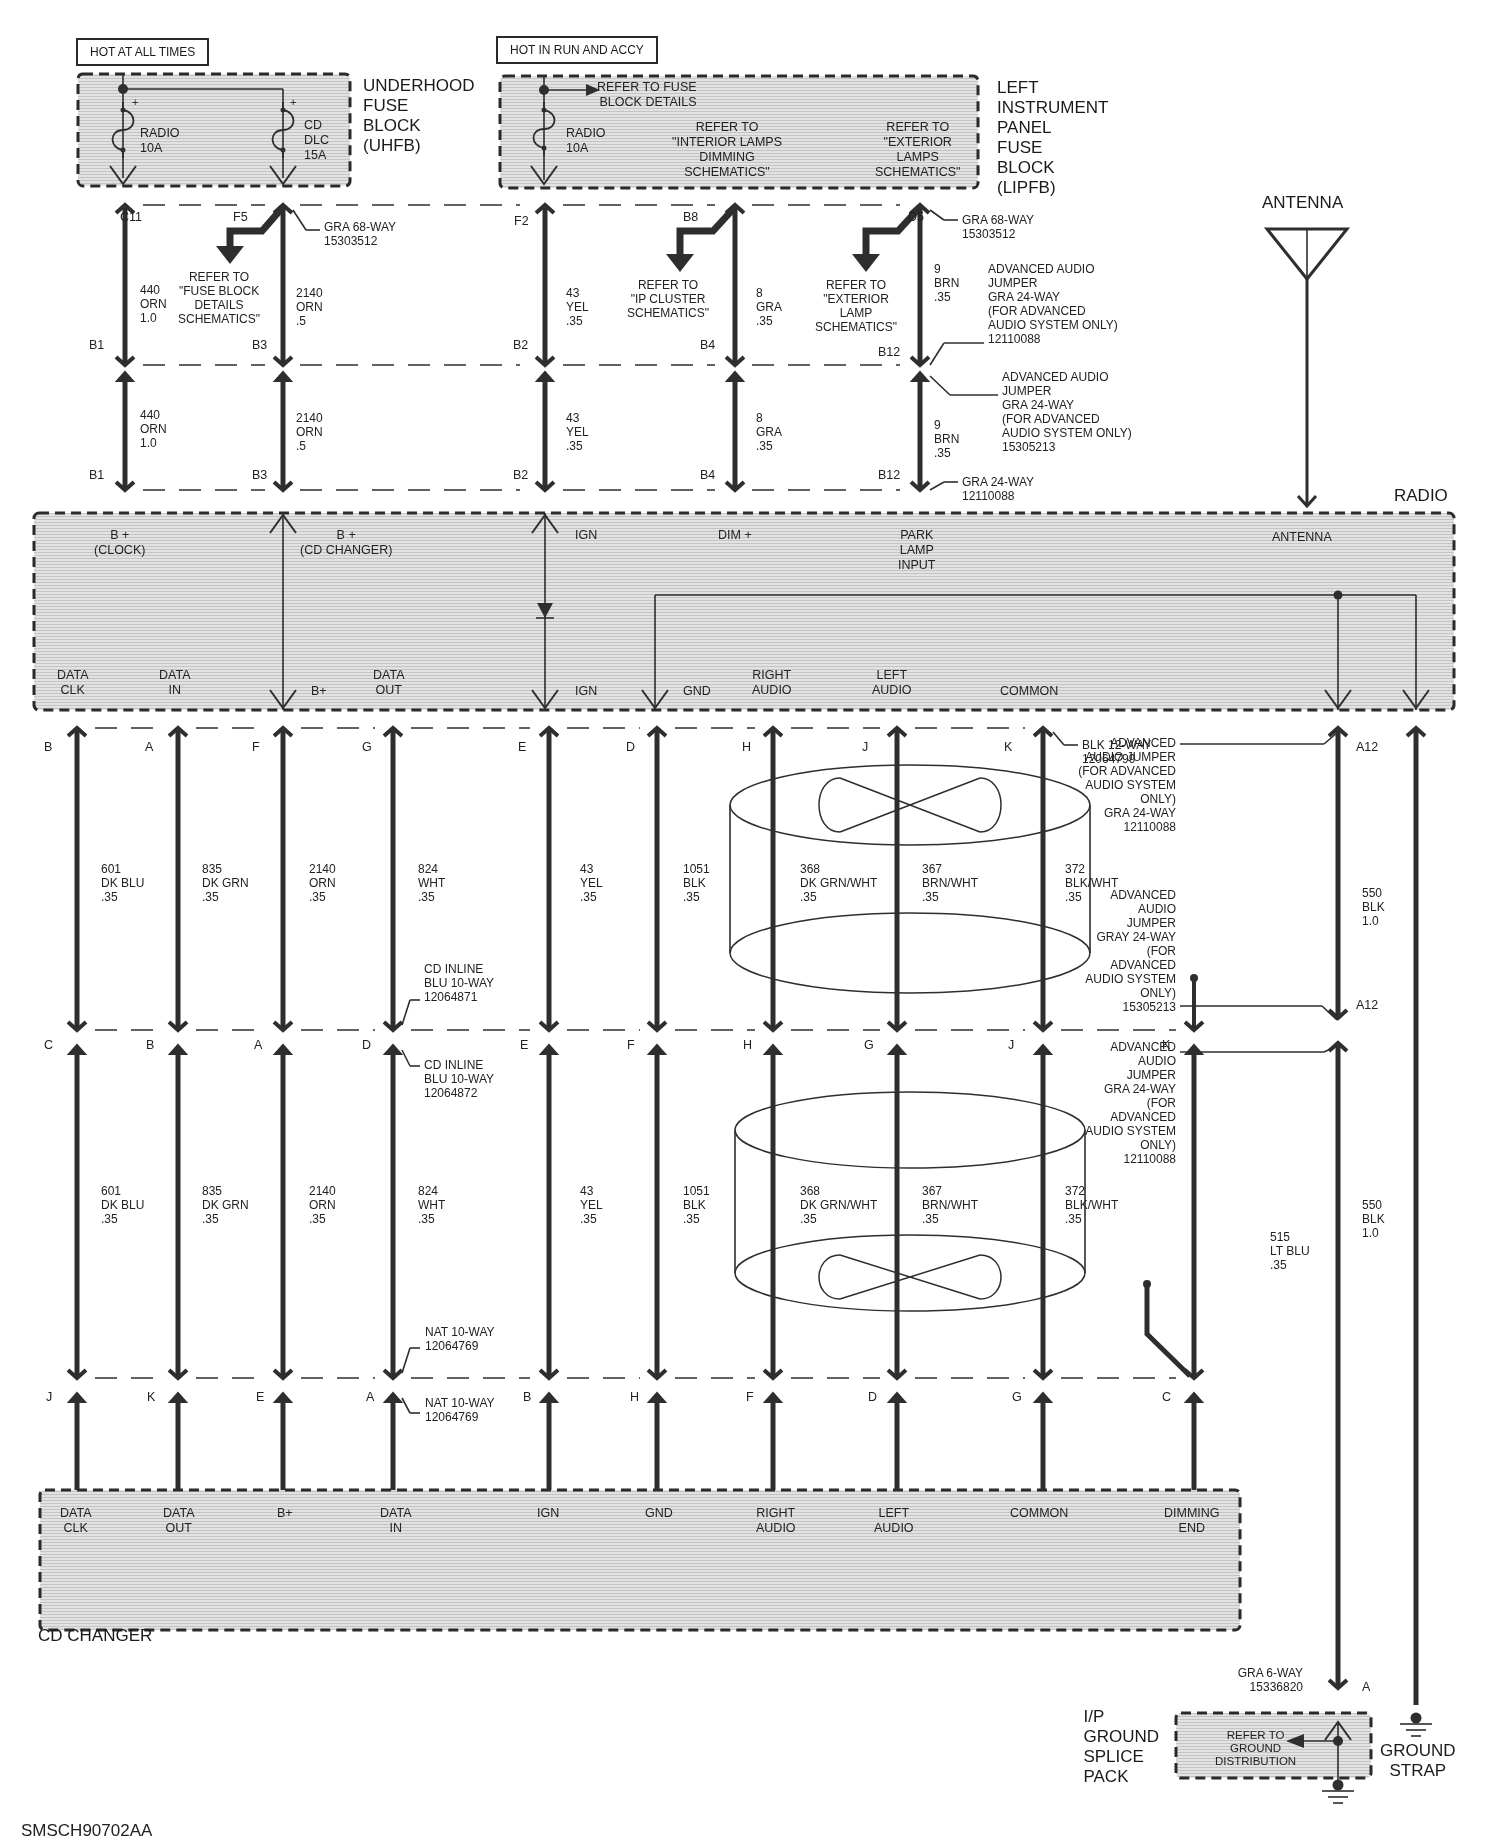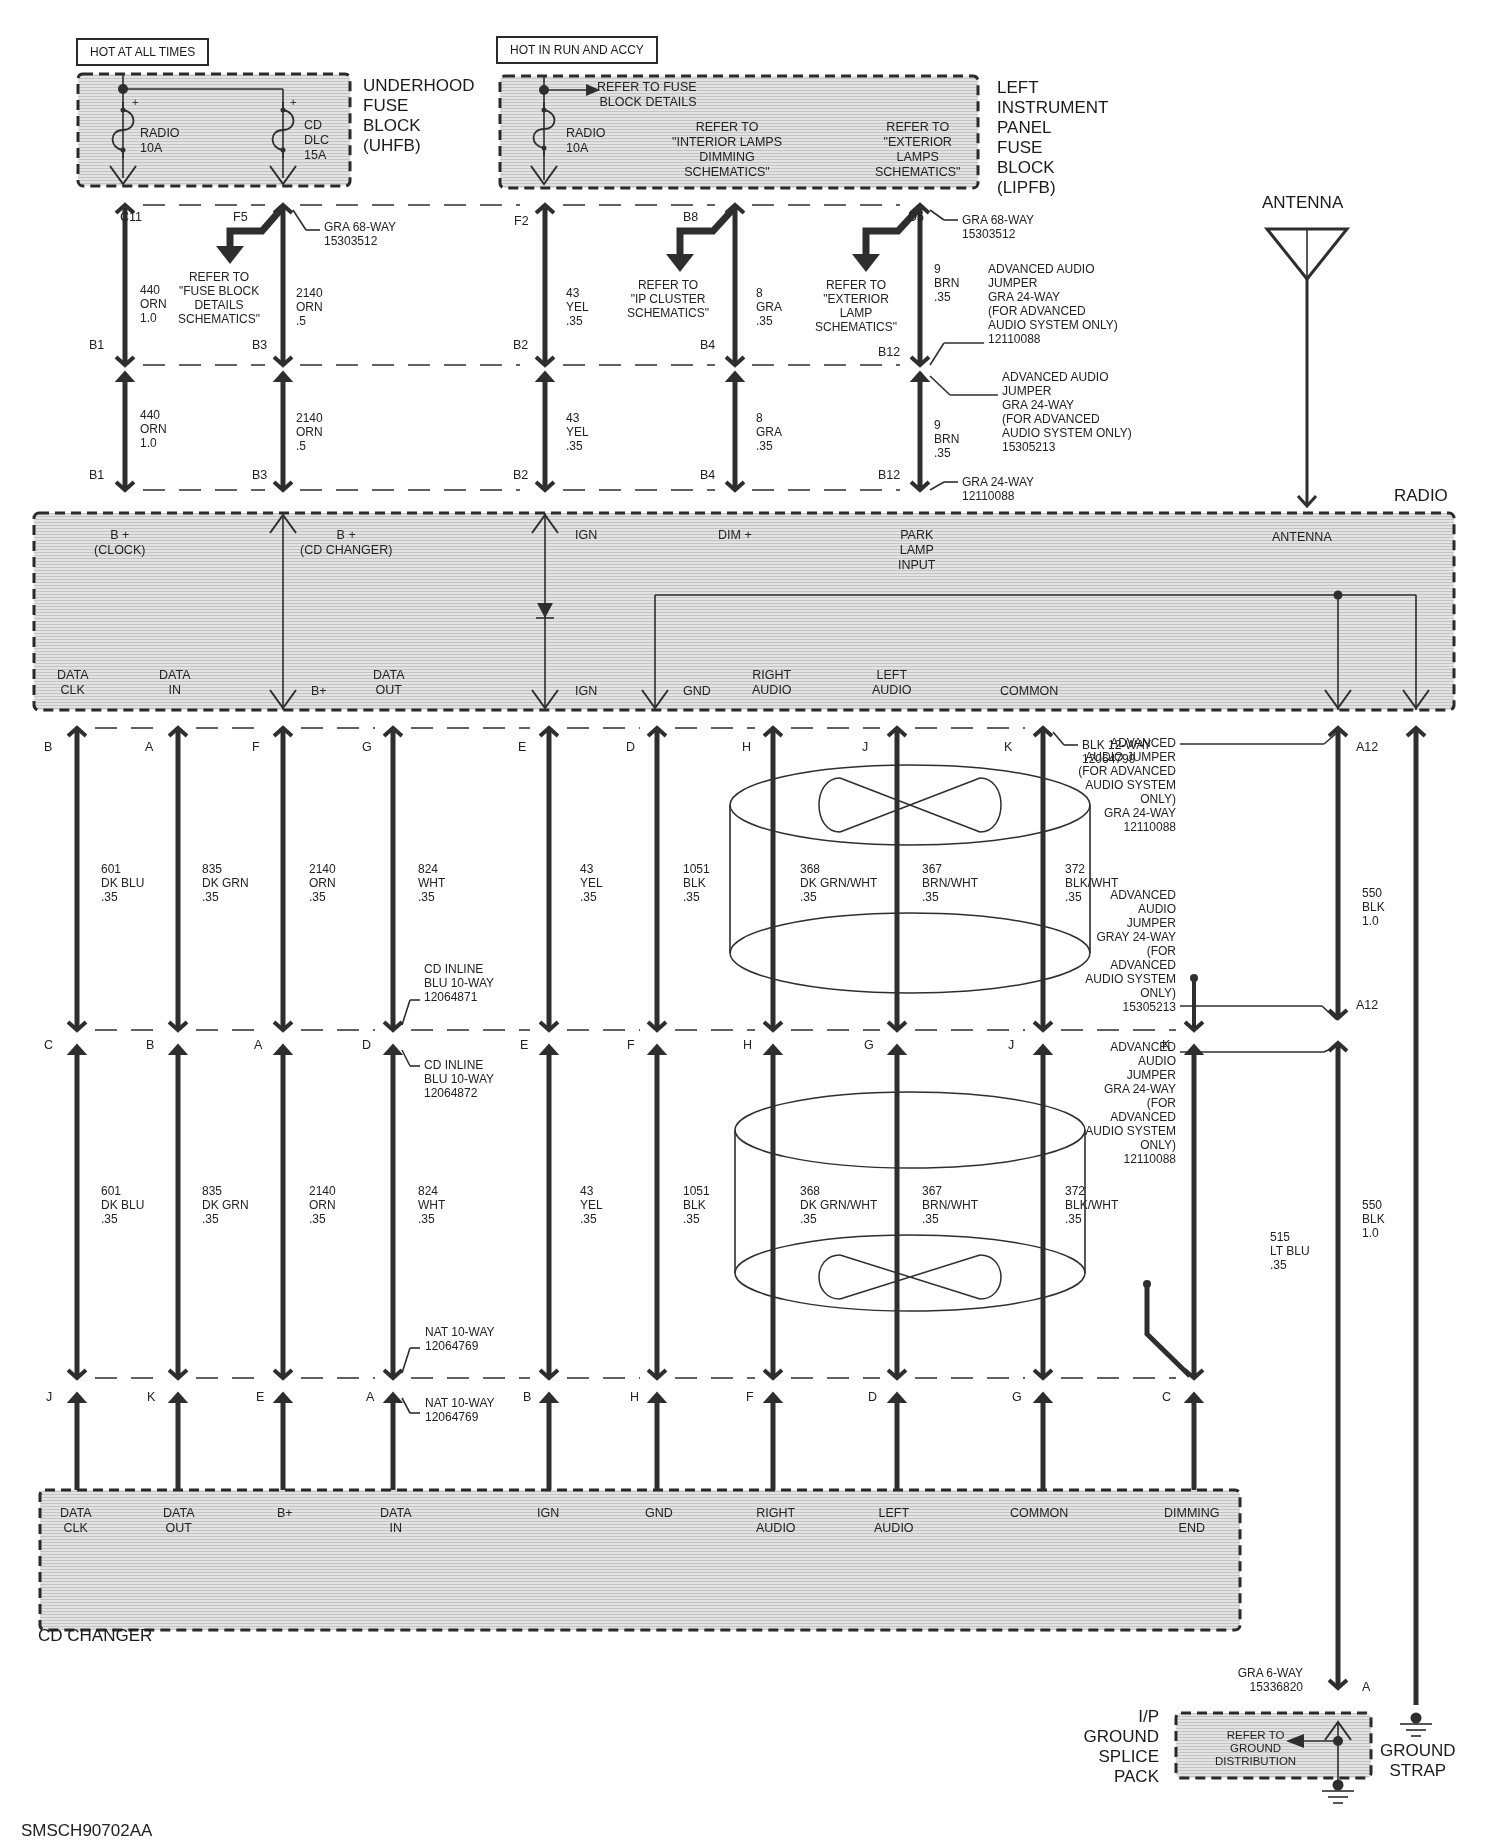--- a/index.html
+++ b/index.html
@@ -591,21 +591,21 @@
 <div class="boxlbl" style="left:874px;top:1506px;">LEFT
 AUDIO</div>
 <div class="boxlbl" style="left:1010px;top:1506px;">COMMON</div>
 <div class="boxlbl" style="left:1164px;top:1506px;">DIMMING
 END</div>
 <div class="lbl big" style="left:38px;top:1626px;">CD CHANGER</div>
 
 <div class="lbl r" style="left:1303px;top:1666px;text-align:right;transform:translateX(-100%);">GRA 6-WAY
 15336820</div>
 <div class="lbl pin" style="left:1362px;top:1680px;">A</div>
-<div class="lbl big" style="left:1159px;top:1707px;text-align:right;transform:translateX(-100%);">I/P
+<div class="lbl big" style="left:1159px;top:1707px;transform:translateX(-100%);">I/P
 GROUND
 SPLICE
 PACK</div>
 <div class="boxlbl" style="left:1215px;top:1729px;font-size:11.5px;line-height:13px;">REFER TO
 GROUND
 DISTRIBUTION</div>
 <div class="lbl big c" style="left:1380px;top:1741px;">GROUND
 STRAP</div>
 
 <div class="lbl" style="left:21px;top:1824px;font-size:17px;">SMSCH90702AA</div>

